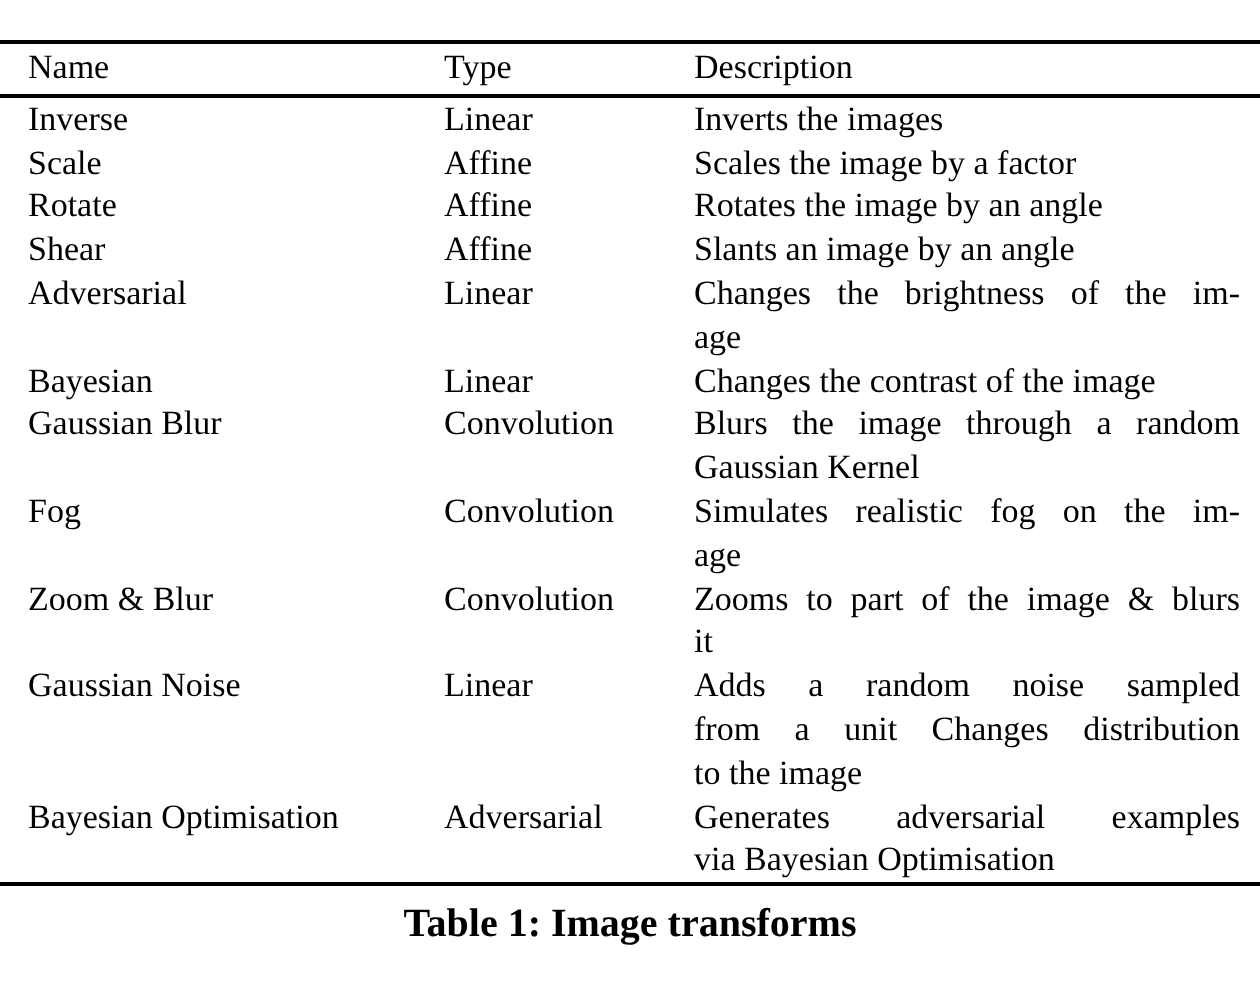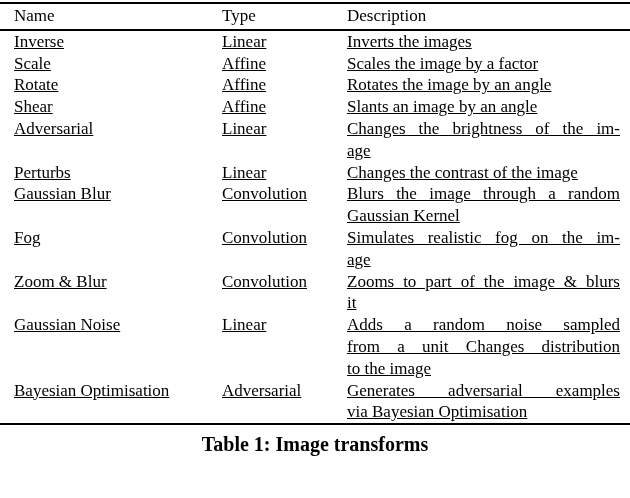--- a/index.html
+++ b/index.html
@@ -13,40 +13,40 @@
     height: 498px;
     background: #ffffff;
     color: #000000;
     font-family: "Liberation Serif", "DejaVu Serif", serif;
     overflow: hidden;
   }
   table.transforms {
     border-collapse: collapse;
     table-layout: fixed;
     width: 630px;
-    margin-top: 2px;
+    margin-top: 20px;
     border-top: 2px solid #000000;
     border-bottom: 2px solid #000000;
     font-size: 17px;
     line-height: 21.8px;
   }
   col.c-name { width: 222px; }
   col.c-type { width: 125px; }
   col.c-desc { width: 283px; }
   thead tr {
     border-bottom: 2px solid #000000;
   }
   th, td {
     font-weight: normal;
     text-align: left;
     vertical-align: top;
     padding: 0;
   }
   th { padding-top: 1px; padding-bottom: 2px; }
-  td { padding-top: 0; text-decoration: underline; }
+  td { padding-top: 0; }
   th:first-child, td:first-child { padding-left: 14px; }
   td:last-child, th:last-child { padding-right: 0; }
   .desc-line { width: 273px; }
   .desc-line.justified {
     text-align: justify;
     text-align-last: justify;
     text-justify: inter-word;
   }
   .caption {
     margin-top: 7px;
@@ -105,21 +105,21 @@
       </tr>
       <tr>
         <td>Adversarial</td>
         <td>Linear</td>
         <td>
             <div class="desc-line justified">Changes the brightness of the im-</div>
             <div class="desc-line">age</div>
           </td>
       </tr>
       <tr>
-        <td>Perturbs</td>
+        <td>Bayesian</td>
         <td>Linear</td>
         <td>
             <div class="desc-line">Changes the contrast of the image</div>
           </td>
       </tr>
       <tr>
         <td>Gaussian Blur</td>
         <td>Convolution</td>
         <td>
             <div class="desc-line justified">Blurs the image through a random</div>

